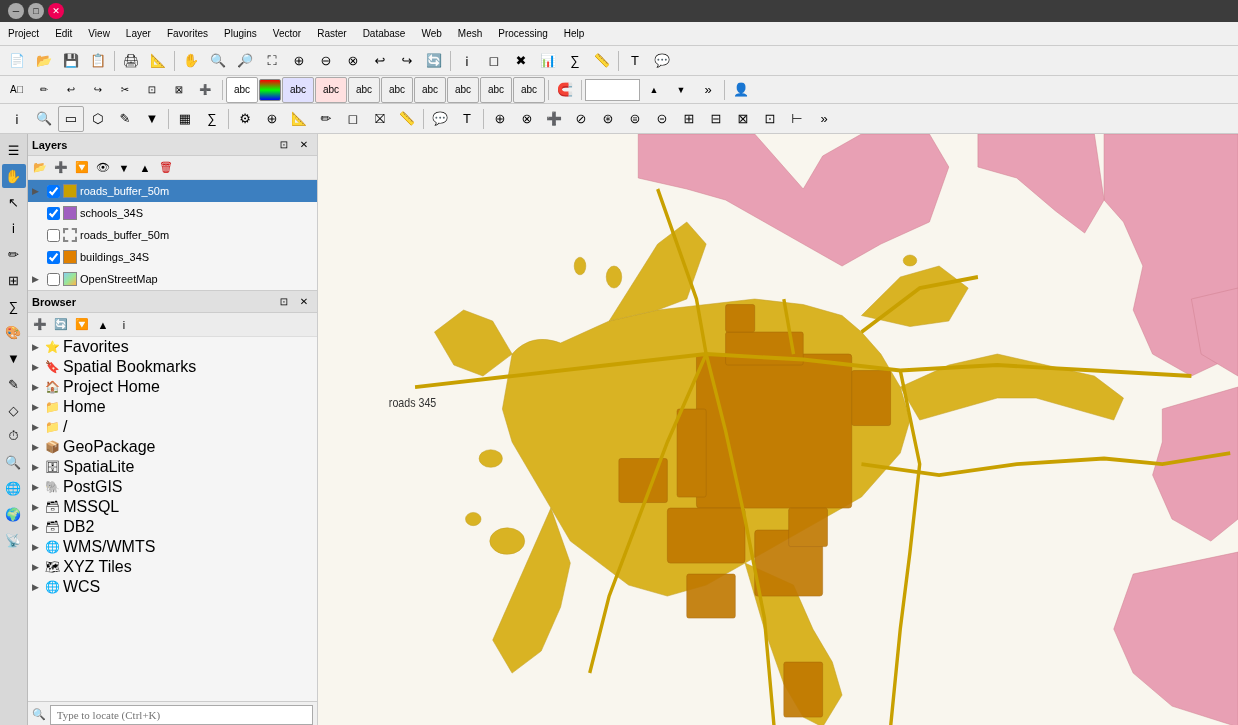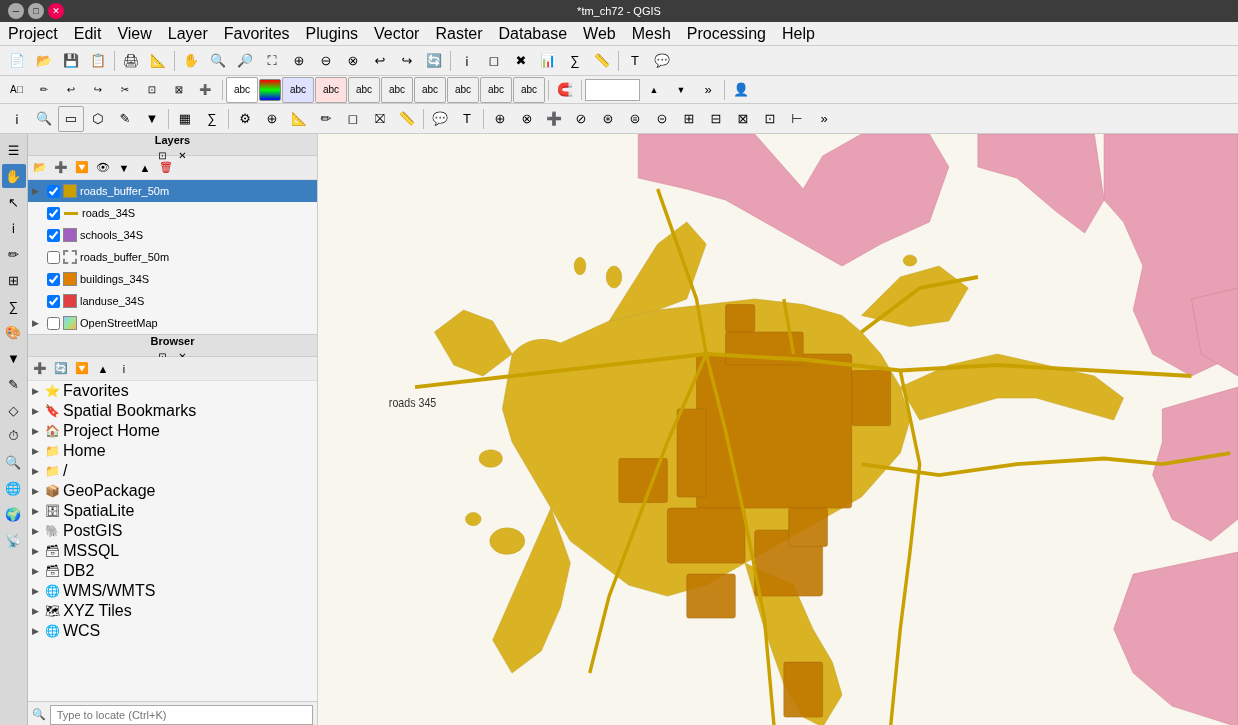--- a/index.html
+++ b/index.html
@@ -8,31 +8,31 @@
     
     #titlebar { background: #3c3c3c; color: #fff; height: 22px; display: flex; align-items: center; justify-content: space-between; padding: 0 8px; }
     #titlebar-title { font-size: 11px; flex: 1; text-align: center; }
     .title-btn { width: 16px; height: 16px; border-radius: 50%; border: none; cursor: pointer; font-size: 9px; display: flex; align-items: center; justify-content: center; }
     .title-btn.minimize { background: #aaa; }
     .title-btn.maximize { background: #aaa; }
     .title-btn.close { background: #e05; color: #fff; }
 
     
     #menubar { background: #f0f0f0; height: 24px; display: flex; align-items: center; border-bottom: 1px solid #ccc; }
-    .menu-item { padding: 2px 8px; cursor: pointer; font-size: 16px; height: 24px; display: flex; align-items: center; }
+    .menu-item { padding: 2px 8px; cursor: pointer; font-size: 10px; height: 24px; display: flex; align-items: center; }
     .tb-btn { width: 26px; height: 26px; border: 1px solid transparent; border-radius: 2px; cursor: pointer; display: flex; align-items: center; justify-content: center; font-size: 13px; background: transparent; }
     .tb-sep { width: 1px; height: 20px; background: #bbb; margin: 0 2px; }
     .tb-input { height: 22px; border: 1px solid #aaa; padding: 0 4px; font-size: 11px; width: 60px; background: white; }
 
     
     #left-panel { width: 290px; background: #f5f5f5; display: flex; flex-direction: column; border-right: 1px solid #ccc; overflow: hidden; }
 
     
     #layers-panel { border-bottom: 1px solid #ccc; flex: 0 0 auto; }
-    .panel-header { background: #e0e0e0; height: 22px; display: flex; align-items: center; justify-content: space-between; padding: 0 4px; border-bottom: 1px solid #ccc; flex-direction: column; }
+    .panel-header { background: #e0e0e0; height: 22px; display: flex; align-items: center; justify-content: space-between; padding: 0 4px; border-bottom: 1px solid #ccc; }
     .panel-title { font-weight: bold; font-size: 11px; }
     .panel-controls { display: flex; gap: 2px; }
     .panel-btn { width: 18px; height: 18px; border: none; background: transparent; cursor: pointer; font-size: 10px; display: flex; align-items: center; justify-content: center; }
 
     #layers-toolbar { background: #ececec; height: 24px; display: flex; align-items: center; padding: 0 2px; gap: 1px; border-bottom: 1px solid #ddd; }
     .layers-btn { width: 20px; height: 20px; border: 1px solid transparent; border-radius: 2px; cursor: pointer; display: flex; align-items: center; justify-content: center; font-size: 11px; background: transparent; }
 
     #layers-list { overflow-y: auto; }
     .layer-item { display: flex; align-items: center; padding: 2px 4px; height: 22px; cursor: pointer; font-size: 11px; gap: 3px; }
     .layer-item.highlighted { background: #3c7fc0; color: white; }
@@ -50,21 +50,21 @@
     #browser-panel { flex: 1; display: flex; flex-direction: column; overflow: hidden; }
     #browser-toolbar { background: #ececec; height: 24px; display: flex; align-items: center; padding: 0 2px; gap: 1px; border-bottom: 1px solid #ddd; }
     #browser-tree { flex: 1; overflow-y: auto; font-size: 11px; }
     .tree-item { display: flex; align-items: center; padding: 2px 4px; height: 20px; cursor: pointer; gap: 3px; }
     .tree-arrow { font-size: 9px; color: #555; width: 10px; }
     .tree-icon { font-size: 12px; }
     .tree-label { font-size: 16px; }
 
     
     #search-bar { height: 26px; background: #f0f0f0; border-top: 1px solid #ccc; display: flex; align-items: center; padding: 0 4px; }
-    #search-input { flex: 1; height: 20px; border: 1px solid #aaa; padding: 0 6px; font-size: 11px; background: white; }
+    #search-input { flex: 1; height: 20px; border: 1px solid #aaa; padding: 0 6px; font-size: 11px; background: white; font-family: Liberation Serif, serif; }
 
     
     #map-area { flex: 1; background: #f8f8f0; position: relative; overflow: hidden; }
 
     
     .map-bg { width: 100%; height: 100%; background: #f9f6ee; position: absolute; top: 0; left: 0; }
 
     
     #side-icons { width: 28px; background: #d8d8d8; display: flex; flex-direction: column; align-items: center; padding: 4px 0; gap: 2px; border-right: 1px solid #bbb; }
     .side-icon { width: 24px; height: 24px; display: flex; align-items: center; justify-content: center; font-size: 13px; cursor: pointer; border: 1px solid transparent; border-radius: 2px; }
@@ -82,21 +82,20 @@
   </style>
 </head>
 <body>
 
 <div id="titlebar">
   <div style="width:60px; display:flex; gap:4px;">
     <button class="title-btn minimize">─</button>
     <button class="title-btn maximize">□</button>
     <button class="title-btn close">✕</button>
   </div>
-  <div id="titlebar-title">*tm_ch72 - QGIS</div>
   <div style="width:60px;"></div>
 </div>
 
 <div id="menubar">
   <div class="menu-item">Project</div>
   <div class="menu-item">Edit</div>
   <div class="menu-item">View</div>
   <div class="menu-item">Layer</div>
   <div class="menu-item">Favorites</div>
   <div class="menu-item">Plugins</div>
@@ -250,26 +249,20 @@
       </div>
       <div id="layers-list">
 
         <div class="layer-item highlighted">
           <span class="layer-expand">▶</span>
           <input type="checkbox" class="layer-checkbox" checked="" style="">
           <div class="layer-icon" style="background: #c8a000; border:1px solid #888; width:14px; height:14px; flex-shrink:0;"></div>
           <span class="layer-name">roads_buffer_50m</span>
         </div>
 
-        <div class="layer-item">
-          <span class="layer-expand"> </span>
-          <input type="checkbox" class="layer-checkbox" checked="" style="">
-          <div style="width:14px;height:3px;background:#c8a000;margin:0 1px;flex-shrink:0;"></div>
-          <span class="layer-name">roads_34S</span>
-        </div>
 
         <div class="layer-item">
           <span class="layer-expand"> </span>
           <input type="checkbox" class="layer-checkbox" checked="" style="">
           <div class="layer-icon purple"></div>
           <span class="layer-name">schools_34S</span>
         </div>
 
 
         <div class="layer-item">
@@ -279,26 +272,20 @@
           <span class="layer-name">roads_buffer_50m</span>
         </div>
 
         <div class="layer-item">
           <span class="layer-expand"> </span>
           <input type="checkbox" class="layer-checkbox" checked="" style="">
           <div class="layer-icon orange2"></div>
           <span class="layer-name">buildings_34S</span>
         </div>
 
-        <div class="layer-item">
-          <span class="layer-expand"> </span>
-          <input type="checkbox" class="layer-checkbox" checked="" style="">
-          <div class="layer-icon red"></div>
-          <span class="layer-name">landuse_34S</span>
-        </div>
 
         <div class="layer-item">
           <span class="layer-expand">▶</span>
           <input type="checkbox" class="layer-checkbox" style="">
           <div style="width:14px;height:14px;background:linear-gradient(135deg,#89cff0 0%,#99e699 50%,#ffb347 100%);border:1px solid #888;flex-shrink:0;"></div>
           <span class="layer-name">OpenStreetMap</span>
         </div>
       </div>
     </div>
 

